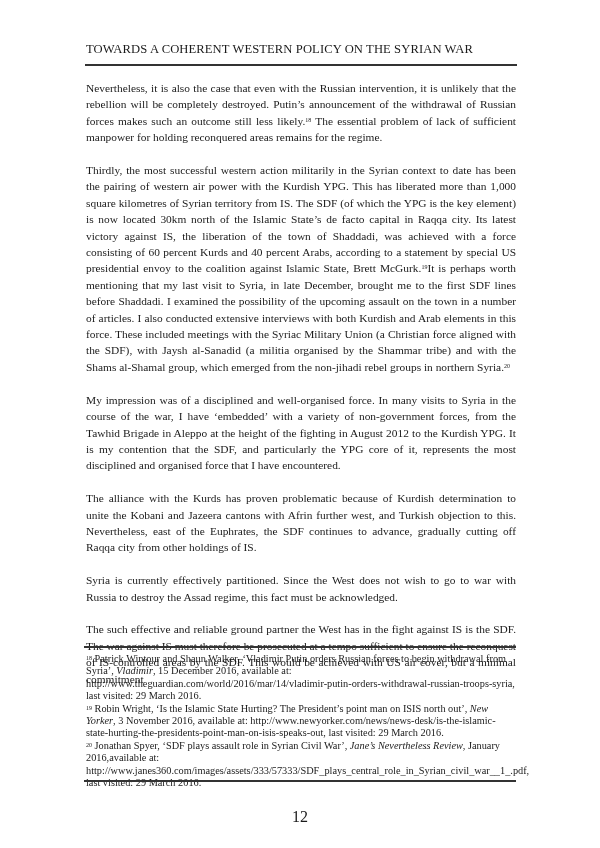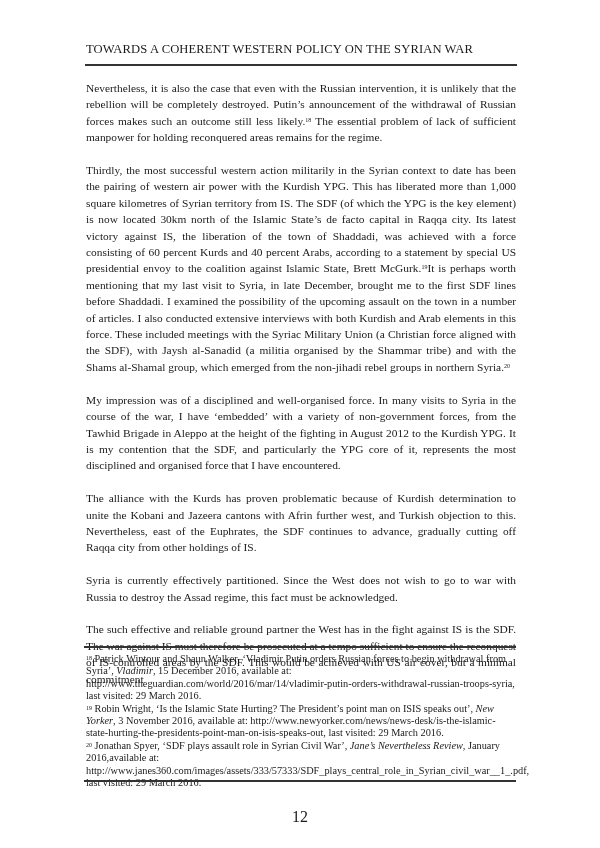--- a/index.html
+++ b/index.html
@@ -30,18 +30,18 @@
   <p><span>Thirdly, the most successful western action militarily in the Syrian context to date has been the pairing of western air power with the Kurdish YPG. This has liberated more than 1,000 square kilometres of Syrian territory from IS. The SDF (of which the YPG is the key element) is now located 30km north of the Islamic State’s de facto capital in Raqqa city. Its latest victory against IS, the liberation of the town of Shaddadi, was achieved with a force consisting of 60 percent Kurds and 40 percent Arabs, according to a statement by special US presidential envoy to the coalition against Islamic State, Brett McGurk.</span><sup>19</sup><span>It is perhaps worth mentioning that my last visit to Syria, in late December, brought me to the first SDF lines before Shaddadi. I examined the possibility of the upcoming assault on the town in a number of articles. I also conducted extensive interviews with both Kurdish and Arab elements in this force. These included meetings with the Syriac Military Union (a Christian force aligned with the SDF), with Jaysh al-Sanadid (a militia organised by the Shammar tribe) and with the Shams al-Shamal group, which emerged from the non-jihadi rebel groups in northern Syria.</span><sup>20</sup></p>
   <p>My impression was of a disciplined and well-organised force. In many visits to Syria in the course of the war, I have ‘embedded’ with a variety of non-government forces, from the Tawhid Brigade in Aleppo at the height of the fighting in August 2012 to the Kurdish YPG. It is my contention that the SDF, and particularly the YPG core of it, represents the most disciplined and organised force that I have encountered.</p>
   <p>The alliance with the Kurds has proven problematic because of Kurdish determination to unite the Kobani and Jazeera cantons with Afrin further west, and Turkish objection to this. Nevertheless, east of the Euphrates, the SDF continues to advance, gradually cutting off Raqqa city from other holdings of IS.</p>
   <p>Syria is currently effectively partitioned. Since the West does not wish to go to war with Russia to destroy the Assad regime, this fact must be acknowledged.</p>
   <p>The such effective and reliable ground partner the West has in the fight against IS is the SDF. The war against IS must therefore be prosecuted at a tempo sufficient to ensure the reconquest of IS-controlled areas by the SDF. This would be achieved with US air cover, but a minimal commitment</p>
 </div>
 
 <div class="fn-rule-top"></div>
 <div class="footnotes">
   <p><sup>18</sup><span> Patrick Wintour and Shaun Walker, ‘Vladimir Putin orders Russian forces to begin withdrawal from Syria’, </span><i>Vladimir</i><span>, 15 December 2016, available at: </span><a>http://www.theguardian.com/world/2016/mar/14/vladimir-putin-orders-withdrawal-russian-troops-syria</a><span>, last visited: 29 March 2016.</span></p>
-  <p><sup>19</sup><span> Robin Wright, ‘Is the Islamic State Hurting? The President’s point man on ISIS speaks out’, </span><i>New Yorker</i><span>, 3 November 2016, available at: </span><a>http://www.newyorker.com/news/news-desk/is-the-islamic-state-hurting-the-presidents-point-man-on-isis-speaks-out</a><span>, last visited: 29 March 2016.</span></p>
+  <p><sup>19</sup><span> Robin Wright, ‘Is the Islamic State Hurting? The President’s point man on ISIS north out’, </span><i>New Yorker</i><span>, 3 November 2016, available at: </span><a>http://www.newyorker.com/news/news-desk/is-the-islamic-state-hurting-the-presidents-point-man-on-isis-speaks-out</a><span>, last visited: 29 March 2016.</span></p>
   <p><sup>20</sup><span> Jonathan Spyer, ‘SDF plays assault role in Syrian Civil War’, </span><i>Jane’s Nevertheless Review</i><span>, January 2016,available at: </span><a>http://www.janes360.com/images/assets/333/57333/SDF_plays_central_role_in_Syrian_civil_war__1_.pdf</a><span>, last visited: 29 March 2016.</span></p>
 </div>
 <div class="fn-rule-bottom"></div>
 
 <div class="page-number">12</div>
 
 </body></html>

